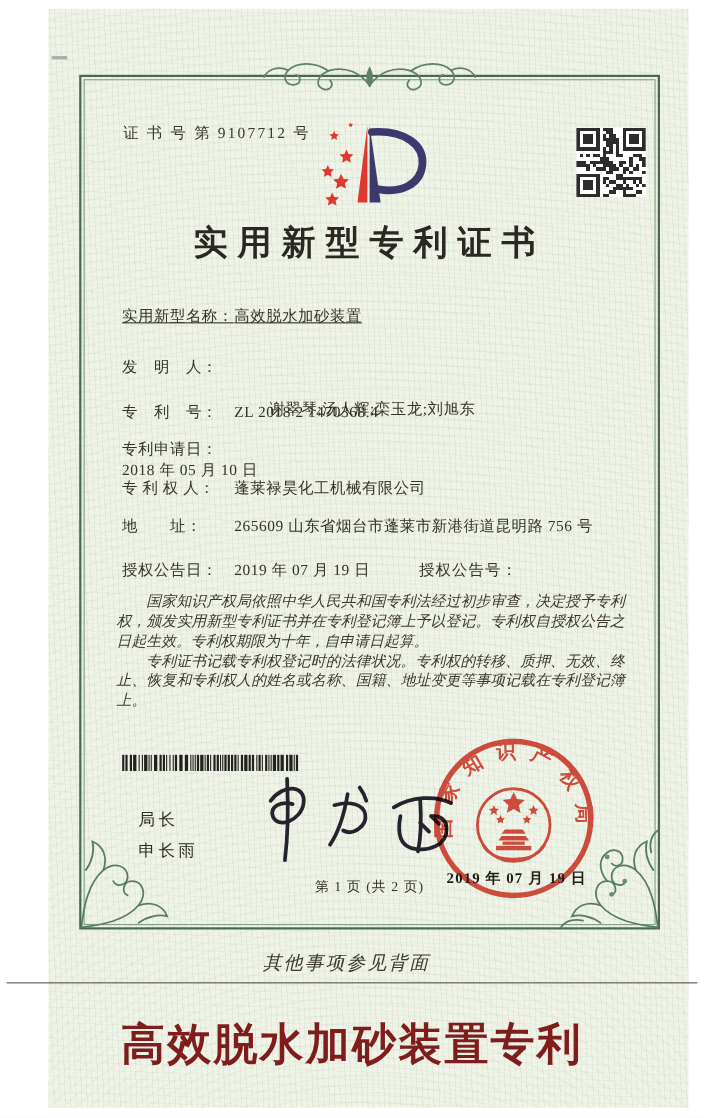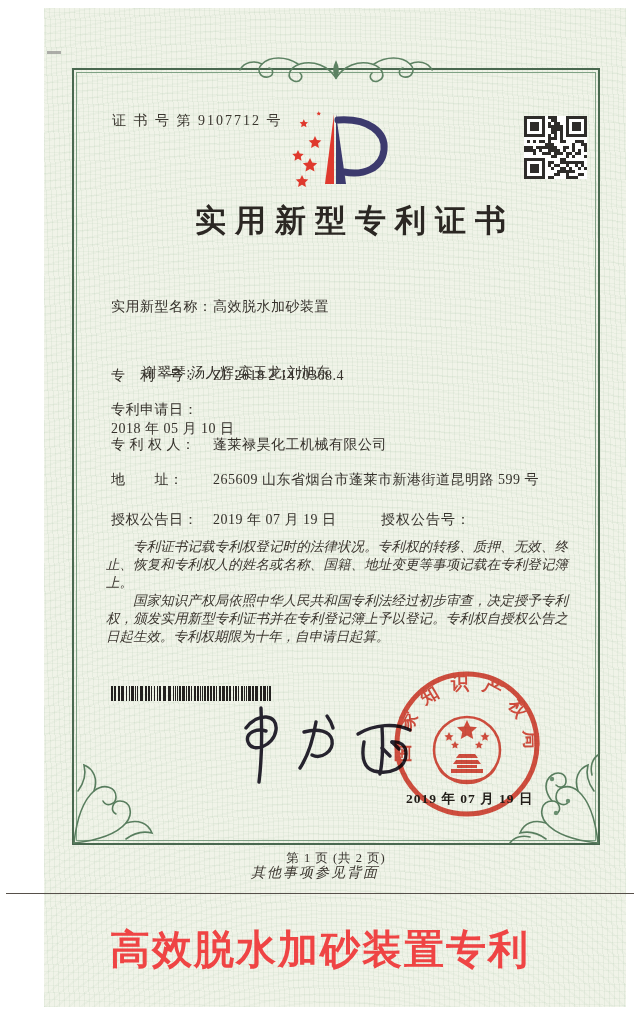--- a/index.html
+++ b/index.html
@@ -33,28 +33,28 @@
   .flourish.bl{left:-6px;transform:scaleX(-1);}
   
   .cert-no{
     position:absolute;left:38px;top:42px;font-size:14px;color:#3a362f;letter-spacing:2px;white-space:pre;
   }
   .logo{position:absolute;left:198px;top:32px;width:132px;height:96px;}
   .qr{position:absolute;left:450px;top:46px;width:63px;height:63px;background:#fff;}
   .qr svg{display:block;}
   .title{
     position:absolute;left:0;top:130px;width:100%;text-align:center;
-    font-size:31px;font-weight:600;color:#2b2723;letter-spacing:9px;padding-left:19px;
+    font-size:31px;font-weight:600;color:#2b2723;letter-spacing:9px;
   }
   
   .rows{position:absolute;left:37px;top:0;width:452px;font-size:14px;color:#35312b;}
   .row{position:absolute;display:flex;line-height:19px;letter-spacing:.5px;}
   .row-label{flex:none;width:102px;white-space:pre;}
   .row-value{flex:1;white-space:pre-wrap;}
-  .row.r-name{top:227px;}
+  .row.r-name{top:209px;text-decoration:underline;}
   .row.r-inventors{top:255px;}
   .row.r-patentno{top:296px;}
   .row.r-apply{top:330px;flex-direction:column;}
   .row.r-patentee{top:365px;}
   .row.r-address{top:400px;}
   .row.r-grant{top:440px;}
   .grant-val{width:168px;flex:none;white-space:pre;}
   .grant-label2{flex:none;white-space:pre;letter-spacing:1px;}
   
   .paras{
@@ -66,32 +66,32 @@
   
   .barcode{position:absolute;left:37px;top:616px;width:162px;height:15px;}
   .officer{position:absolute;left:52px;top:662px;font-size:15px;color:#2e2a25;letter-spacing:3px;line-height:28px;}
   .signature{position:absolute;left:150px;top:628px;width:200px;height:92px;}
   .seal{position:absolute;left:317px;top:598px;width:152px;height:152px;mix-blend-mode:multiply;}
   .seal-date{
     position:absolute;left:332px;top:720px;width:150px;font-size:13.5px;font-weight:600;
     color:#211d18;letter-spacing:1px;white-space:pre;z-index:3;
   }
   .page-no{
-    position:absolute;left:0;top:780px;width:100%;text-align:center;
+    position:absolute;left:0;top:728px;width:100%;text-align:center;
     font-size:12.5px;color:#35312b;letter-spacing:1px;
   }
   .back-note{
     position:absolute;left:0;top:856px;width:100%;text-align:center;transform:translateX(-20px);
-    font-size:14px;font-style:italic;color:#3b362f;letter-spacing:2px;
+    font-size:17px;font-style:italic;color:#3b362f;letter-spacing:2px;
   }
   
   .caption{
     position:absolute;left:0;top:922px;width:100%;text-align:center;
     font-family:"Liberation Sans","DejaVu Sans",sans-serif;
-    font-size:40px;font-weight:bold;color:#ef4444;letter-spacing:2px;
+    font-size:40px;font-weight:bold;color:#7f1d1d;letter-spacing:2px;
   }
 </style>
 </head>
 <body>
 
 <div class="paper">
 
   <span class="scan-dash"></span>
 
   <div class="frame">
@@ -381,49 +381,50 @@
       </div>
 
     <div class="title">实用新型专利证书</div>
 
     <div class="rows">
       <div class="row r-name">
         <span class="row-label">实用新型名称：</span>
         <span class="row-value">高效脱水加砂装置</span>
       </div>
       <div class="row r-inventors">
+        <span class="row-label">发　明　人：</span>
         <span class="row-value"><br>
         <span>谢翠琴;汤人辉;栾玉龙;刘旭东</span></span>
       </div>
       <div class="row r-patentno">
         <span class="row-label">专　利　号：</span>
         <span class="row-value">ZL 2018 2 1470368.4</span>
       </div>
       <div class="row r-apply">
         <span class="row-label">专利申请日：</span>
         <span class="row-value">2018 年 05 月 10 日</span>
       </div>
       <div class="row r-patentee">
         <span class="row-label">专 利 权 人：</span>
         <span class="row-value">蓬莱禄昊化工机械有限公司</span>
       </div>
       <div class="row r-address">
         <span class="row-label">地　　址：</span>
-        <span class="row-value">265609 山东省烟台市蓬莱市新港街道昆明路 599 号</span>
+        <span class="row-value">265609 山东省烟台市蓬莱市新港街道昆明路 756 号</span>
       </div>
       <div class="row r-grant">
         <span class="row-label">授权公告日：</span>
         <span class="grant-val">2019 年 07 月 19 日</span>
         <span class="grant-label2">授权公告号：</span>
       </div>
     </div>
 
     <div class="paras">
+      <p>国家知识产权局依照中华人民共和国专利法经过初步审查，决定授予专利权，颁发实用新型专利证书并在专利登记簿上予以登记。专利权自授权公告之日起生效。专利权期限为十年，自申请日起算。</p>
       <p>专利证书记载专利权登记时的法律状况。专利权的转移、质押、无效、终止、恢复和专利权人的姓名或名称、国籍、地址变更等事项记载在专利登记簿上。</p>
-      <p>国家知识产权局依照中华人民共和国专利法经过初步审查，决定授予专利权，颁发实用新型专利证书并在专利登记簿上予以登记。专利权自授权公告之日起生效。专利权期限为十年，自申请日起算。</p>
     </div>
 
     <svg class="barcode" id="barcodesvg" viewBox="0 0 162 15" preserveAspectRatio="none">
         <rect x="0" y="0" width="2" height="15" fill="#23211f"></rect>
         <rect x="3" y="0" width="2" height="15" fill="#23211f"></rect>
         <rect x="7" y="0" width="2" height="15" fill="#23211f"></rect>
         <rect x="10" y="0" width="3" height="15" fill="#23211f"></rect>
         <rect x="15" y="0" width="1" height="15" fill="#23211f"></rect>
         <rect x="18" y="0" width="1" height="15" fill="#23211f"></rect>
         <rect x="20" y="0" width="3" height="15" fill="#23211f"></rect>
@@ -467,20 +468,24 @@
         <rect x="135" y="0" width="1" height="15" fill="#23211f"></rect>
         <rect x="137" y="0" width="3" height="15" fill="#23211f"></rect>
         <rect x="141" y="0" width="2" height="15" fill="#23211f"></rect>
         <rect x="144" y="0" width="3" height="15" fill="#23211f"></rect>
         <rect x="149" y="0" width="2" height="15" fill="#23211f"></rect>
         <rect x="152" y="0" width="3" height="15" fill="#23211f"></rect>
         <rect x="156" y="0" width="1" height="15" fill="#23211f"></rect>
         <rect x="158" y="0" width="2" height="15" fill="#23211f"></rect>
       </svg>
 
+    <div class="officer">
+      <div>局长</div>
+      <div>申长雨</div>
+    </div>
 
     <svg class="signature" viewBox="0 0 200 92">
       <g fill="none" stroke="#26232e" stroke-width="3.4" stroke-linecap="round" stroke-linejoin="round">
         <path d="M22,30 C34,14 54,16 52,32 C50,48 28,56 24,44 C21,35 32,30 42,33"></path>
         <path d="M37,10 C38,32 38,60 35,84"></path>
         <path d="M92,24 C89,42 84,58 76,70"></path>
         <path d="M80,34 C94,30 106,33 108,42 C110,53 97,62 88,57"></path>
         <path d="M103,18 C106,22 108,26 109,30"></path>
         <path d="M134,36 C150,26 172,25 186,32"></path>
         <path d="M158,29 C159,45 159,62 156,76"></path>

